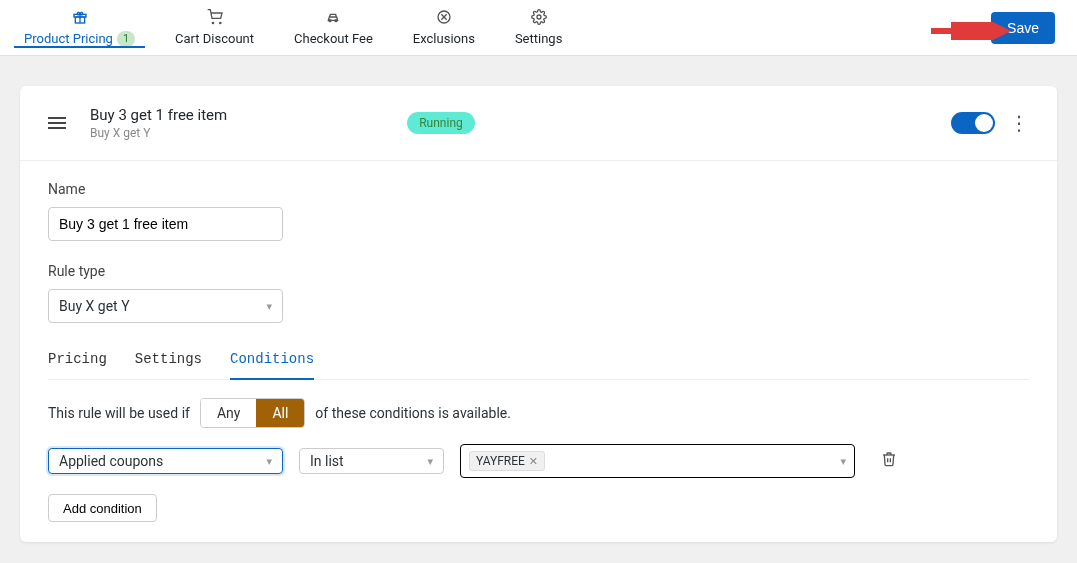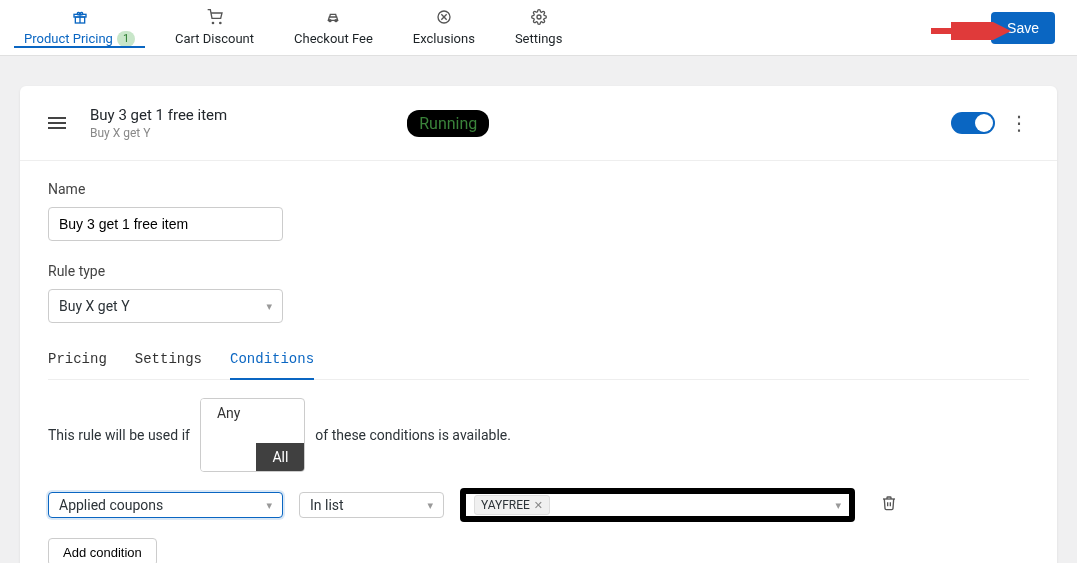--- a/index.html
+++ b/index.html
@@ -88,25 +88,25 @@
     display:flex;
     align-items:center;
     padding:20px 28px;
     border-bottom:1px solid #eee;
   }
   .drag-ico { margin-right:24px; color:#444; font-size:18px; cursor:grab;}
   .rule-titles { display:flex; flex-direction:column; }
   .rule-title { font-size:15px; color:#23282d; }
   .rule-sub { font-size:12px; color:#888; margin-top:2px;}
   .running-badge {
-    background:#000000;
+    background:#5eead4;
     color:#3a833a;
     border-radius:12px;
     padding:4px 12px;
-    font-size:16px;
+    font-size:12px;
     margin-left:180px;
   }
   .header-right { margin-left:auto; display:flex; align-items:center; gap:14px;}
   .toggle {
     width:44px; height:22px; background:#0a66c2; border-radius:11px; position:relative; cursor:pointer;
   }
   .toggle::after{
     content:""; position:absolute; right:2px; top:2px; width:18px; height:18px; background:#fff; border-radius:50%;
   }
   .kebab { font-size:20px; color:#555; cursor:pointer;}
@@ -126,27 +126,27 @@
   .block { margin-bottom:22px; }
   .subtabs {
     display:flex; gap:28px; border-bottom:1px solid #eee; margin-bottom:18px;
   }
   .subtab { padding:6px 0 12px 0; cursor:pointer; color:#333; font-size:14px; position:relative;font-family:Liberation Mono, monospace;}
   .subtab.active { color:#0a66c2; }
   .subtab.active::after { content:""; position:absolute; bottom:-1px; left:0; right:0; height:2px; background:#0a66c2;}
   .cond-line { display:flex; align-items:center; gap:10px; flex-wrap:wrap; margin-bottom:16px; font-size:14px;}
   .seg { display:flex; border:1px solid #ccc; border-radius:4px; overflow:hidden;}
   .seg-btn { padding:6px 16px; background:#fff; cursor:pointer; font-size:14px; color:#333;}
-  .seg-btn.active { background:#404040; color:#fff;margin-top:44px; }
+  .seg-btn.active { background:#a16207; color:#fff; }
   .cond-row { display:flex; align-items:center; gap:16px; margin-bottom:16px;}
   .sel { height:26px; border:1px solid #ccc; border-radius:4px; background:#fff; display:flex; align-items:center; justify-content:space-between; padding:0 10px; cursor:pointer;}
   .sel.focus { border:1px solid #0a66c2; box-shadow:0 0 0 2px rgba(10,102,194,0.15);}
   .sel-1 { width:235px; }
   .sel-2 { width:145px;text-align:right; }
-  .multi { width:395px; height:34px; border:6px solid #000000; border-radius:4px; display:flex; align-items:center; padding:0 8px; gap:6px; background:#fff; cursor:text;}
+  .multi { width:395px; height:34px; border:1px solid #000000; border-radius:4px; display:flex; align-items:center; padding:0 8px; gap:6px; background:#fff; cursor:text;}
   .tag { background:#f0f0f0; border:1px solid #ddd; border-radius:3px; padding:2px 6px; font-size:12px; display:flex; align-items:center; gap:4px;}
   .tag .x { cursor:pointer; color:#888; font-size:11px;}
   .multi-chev { margin-left:auto; color:#999; font-size:11px;}
   .trash { color:#555; cursor:pointer; font-size:16px; margin-left:10px;}
   .add-btn {
     height:28px; border:1px solid #ccc; border-radius:4px; background:#fff; padding:0 14px; font-size:13px; cursor:pointer;
   }
 </style>
 </head>
 <body>

